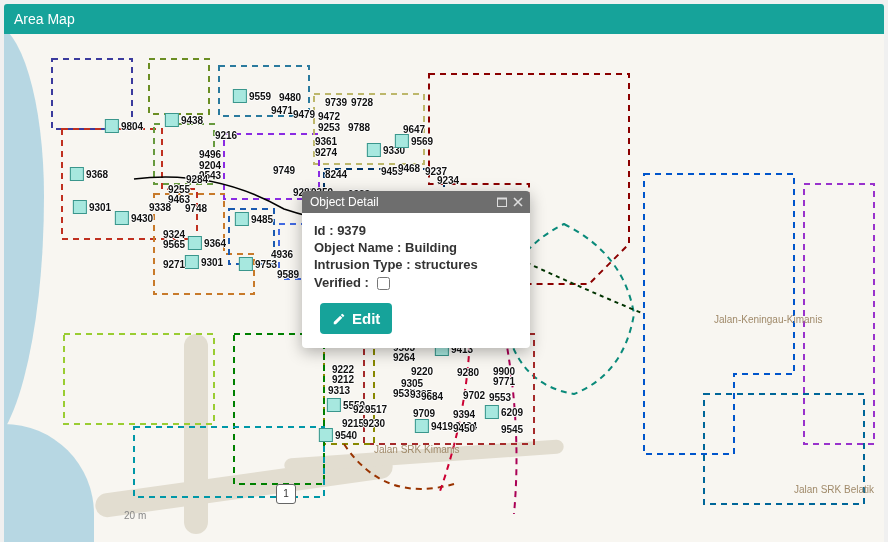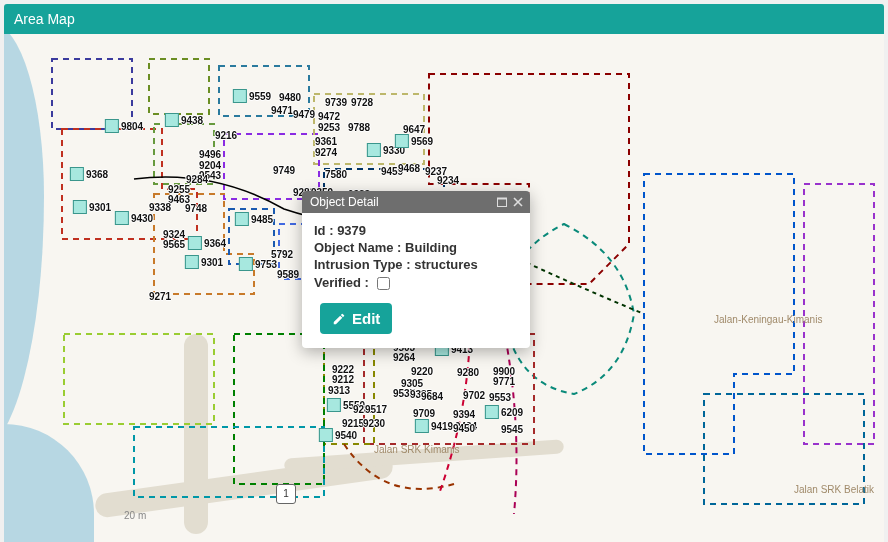--- a/index.html
+++ b/index.html
@@ -145,21 +145,21 @@
         <div class="marker" style="left: 280px; top: 136px;">
           <span class="lbl">9749</span>
         </div>
         <div class="marker" style="left: 322px; top: 107px;">
           <span class="lbl">9361</span>
         </div>
         <div class="marker" style="left: 322px; top: 118px;">
           <span class="lbl">9274</span>
         </div>
         <div class="marker" style="left: 332px; top: 140px;">
-          <span class="lbl">7580</span>
+          <span class="lbl">8244</span>
         </div>
         <div class="marker" style="left: 300px; top: 158px;">
           <span class="lbl">9282</span>
         </div>
         <div class="marker" style="left: 382px; top: 116px;">
           <span class="sq"></span>
           <span class="lbl">9330</span>
         </div>
         <div class="marker" style="left: 410px; top: 107px;">
           <span class="sq"></span>
@@ -206,25 +206,25 @@
         <div class="marker" style="left: 170px; top: 200px;">
           <span class="lbl">9324</span>
         </div>
         <div class="marker" style="left: 170px; top: 210px;">
           <span class="lbl">9565</span>
         </div>
         <div class="marker" style="left: 200px; top: 228px;">
           <span class="sq"></span>
           <span class="lbl">9301</span>
         </div>
-        <div class="marker" style="left: 156px; top: 230px; margin-top: 32px;">
+        <div class="marker" style="left: 170px; top: 230px;">
           <span class="lbl">9271</span>
         </div>
         <div class="marker" style="left: 278px; top: 220px;">
-          <span class="lbl">5792</span>
+          <span class="lbl">4936</span>
         </div>
         <div class="marker" style="left: 284px; top: 240px;">
           <span class="lbl">9589</span>
         </div>
         <div class="marker" style="left: 254px; top: 230px;">
           <span class="sq"></span>
           <span class="lbl">9753</span>
         </div>
         <div class="marker" style="left: 250px; top: 185px;">
           <span class="sq"></span>

